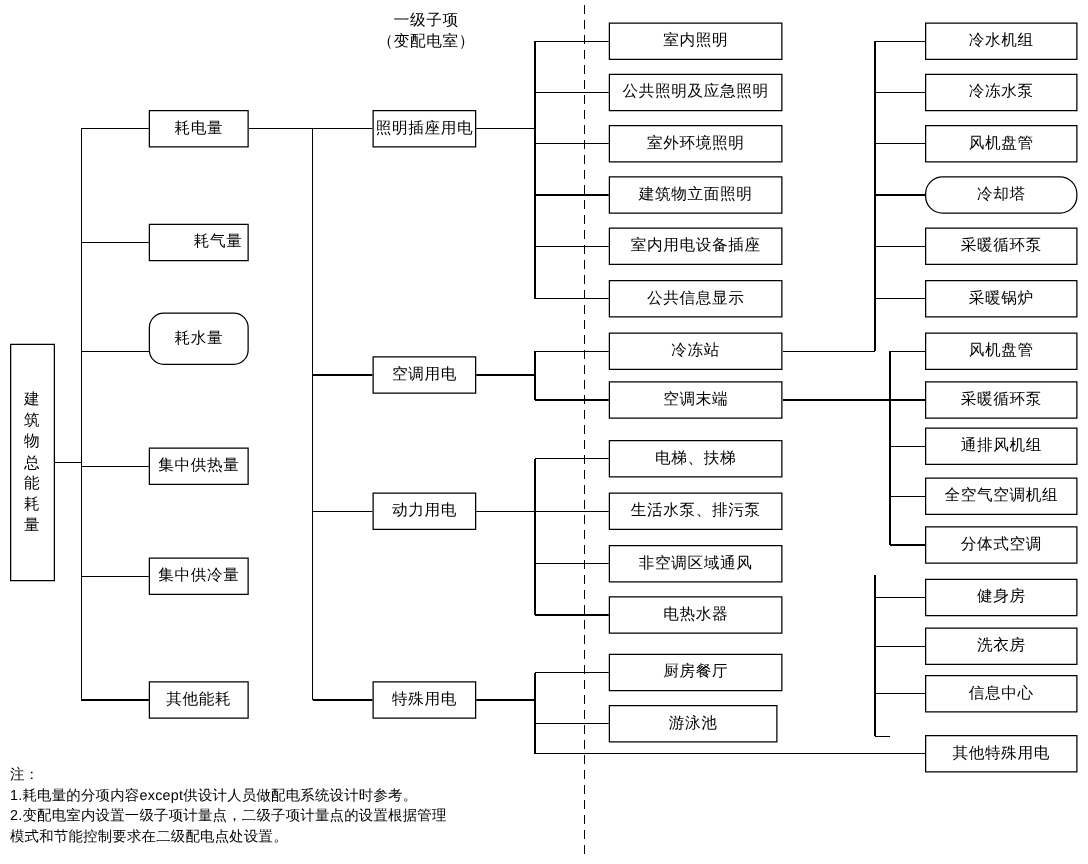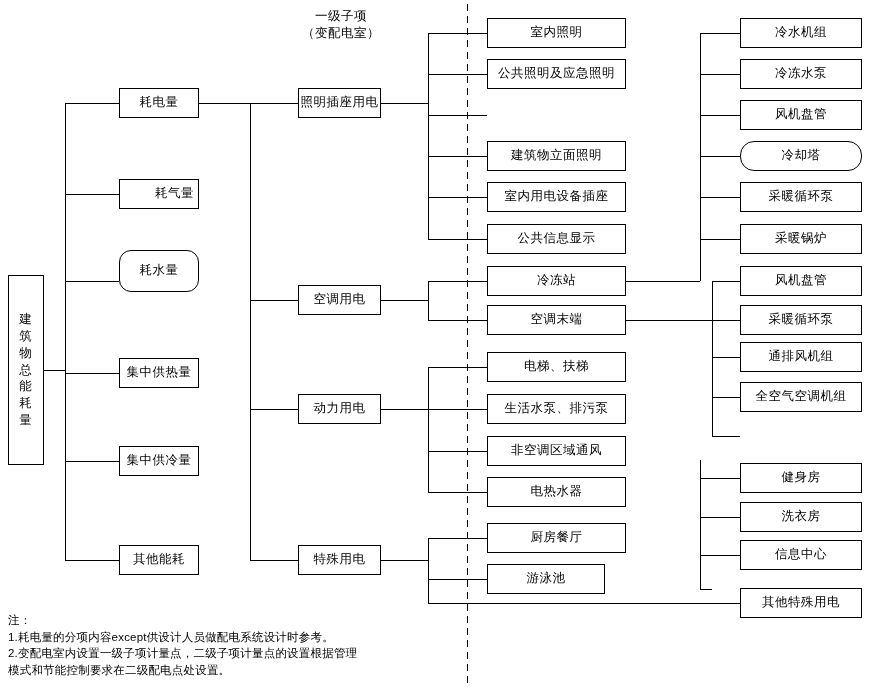--- a/index.html
+++ b/index.html
@@ -163,42 +163,44 @@
   <div class="node" style="left:119px; top:446px; width:80px; height:30px;">集中供冷量</div>
   <div class="node" style="left:119px; top:545px; width:80px; height:30px;">其他能耗</div>
 
   <div class="node" style="left:298px; top:88px; width:83px; height:30px;">照明插座用电</div>
   <div class="node" style="left:298px; top:285px; width:83px; height:30px;">空调用电</div>
   <div class="node" style="left:298px; top:394px; width:83px; height:30px;">动力用电</div>
   <div class="node" style="left:298px; top:545px; width:83px; height:30px;">特殊用电</div>
 
   <div class="node" style="left:487px; top:18px; width:139px; height:30px;">室内照明</div>
   <div class="node" style="left:487px; top:59px; width:139px; height:30px;">公共照明及应急照明</div>
+  <div class="node" style="left:487px; top:100px; width:139px; height:30px;">室外环境照明</div>
   <div class="node" style="left:487px; top:141px; width:139px; height:30px;">建筑物立面照明</div>
   <div class="node" style="left:487px; top:182px; width:139px; height:30px;">室内用电设备插座</div>
   <div class="node" style="left:487px; top:224px; width:139px; height:30px;">公共信息显示</div>
   <div class="node" style="left:487px; top:266px; width:139px; height:30px;">冷冻站</div>
   <div class="node" style="left:487px; top:305px; width:139px; height:30px;">空调末端</div>
   <div class="node" style="left:487px; top:352px; width:139px; height:30px;">电梯、扶梯</div>
   <div class="node" style="left:487px; top:394px; width:139px; height:30px;">生活水泵、排污泵</div>
   <div class="node" style="left:487px; top:436px; width:139px; height:30px;">非空调区域通风</div>
   <div class="node" style="left:487px; top:477px; width:139px; height:30px;">电热水器</div>
   <div class="node" style="left:487px; top:523px; width:139px; height:30px;">厨房餐厅</div>
-  <div class="node" style="left:487px; top:564px; width:118px; height:30px;">游泳池</div>
+  <div class="node" style="left:487px; top:564px; width:135px; height:30px;">游泳池</div>
 
   <div class="node" style="left:740px; top:18px; width:122px; height:30px;">冷水机组</div>
   <div class="node" style="left:740px; top:59px; width:122px; height:30px;">冷冻水泵</div>
   <div class="node" style="left:740px; top:100px; width:122px; height:30px;">风机盘管</div>
   <div class="node" style="left:740px; top:141px; width:122px; height:30px;border-radius:14px;">冷却塔</div>
   <div class="node" style="left:740px; top:182px; width:122px; height:30px;">采暖循环泵</div>
   <div class="node" style="left:740px; top:224px; width:122px; height:30px;">采暖锅炉</div>
   <div class="node" style="left:740px; top:266px; width:122px; height:30px;">风机盘管</div>
   <div class="node" style="left:740px; top:305px; width:122px; height:30px;">采暖循环泵</div>
   <div class="node" style="left:740px; top:342px; width:122px; height:30px;">通排风机组</div>
   <div class="node" style="left:740px; top:382px; width:122px; height:30px;">全空气空调机组</div>
+  <div class="node" style="left:740px; top:421px; width:122px; height:30px;">分体式空调</div>
   <div class="node" style="left:740px; top:463px; width:122px; height:30px;">健身房</div>
   <div class="node" style="left:740px; top:502px; width:122px; height:30px;">洗衣房</div>
   <div class="node" style="left:740px; top:540px; width:122px; height:30px;">信息中心</div>
   <div class="node" style="left:740px; top:588px; width:122px; height:30px;">其他特殊用电</div>
 
   <div class="notes">注：
 1.耗电量的分项内容except供设计人员做配电系统设计时参考。
 2.变配电室内设置一级子项计量点，二级子项计量点的设置根据管理
 模式和节能控制要求在二级配电点处设置。</div>
 

